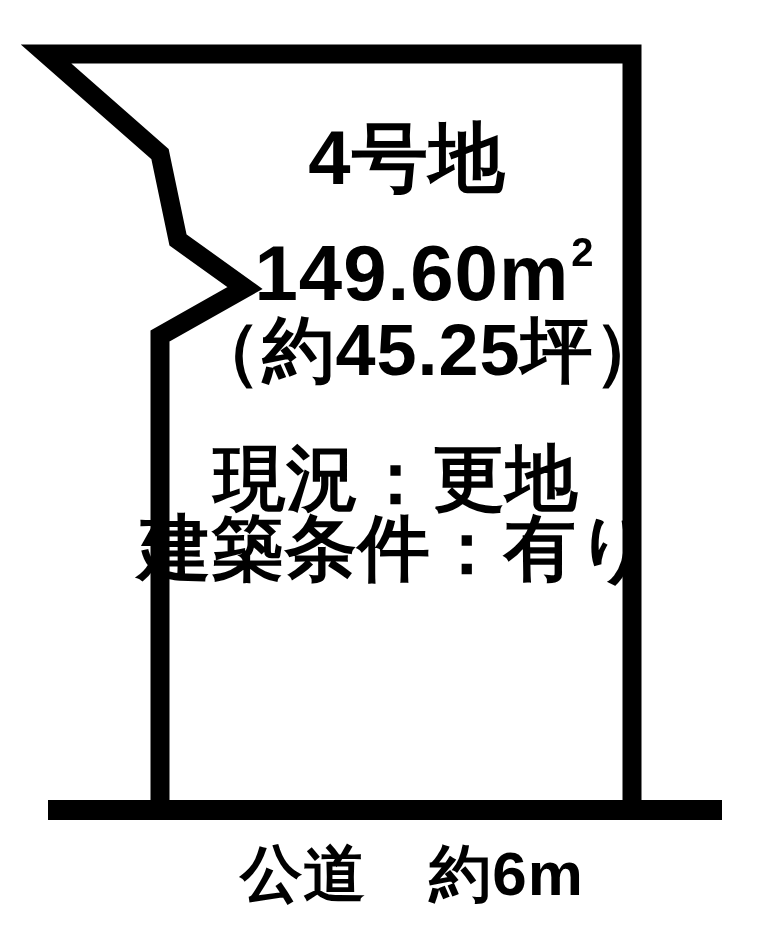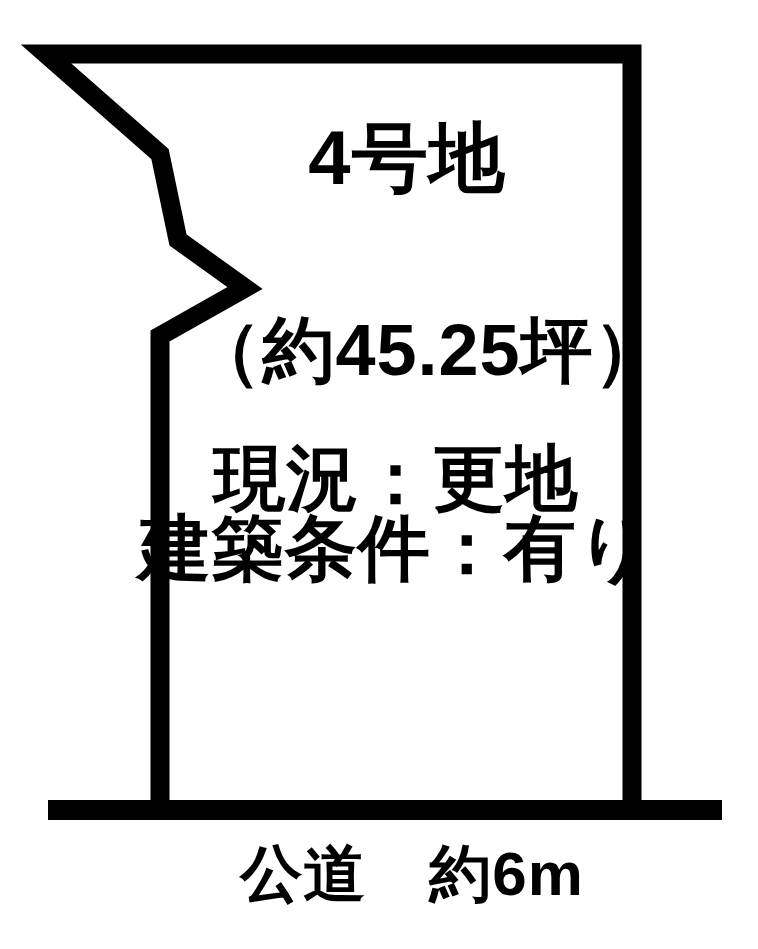--- a/index.html
+++ b/index.html
@@ -47,20 +47,23 @@
 
   <svg class="diagram-svg" viewBox="0 0 758 949" xmlns="http://www.w3.org/2000/svg">
 
     <polyline points="160,812 160,336 245,288 178,240 160,154 46,54 632,54 632,812" fill="none" stroke-width="19" stroke-linejoin="miter" stroke-miterlimit="5" stroke-linecap="butt" stroke="#000000"></polyline>
 
     <line x1="48" y1="810" x2="722" y2="810" stroke-width="20" stroke-linecap="butt" stroke="#000000"></line>
   </svg>
 
   <div class="label label-title">4号地</div>
 
+  <div class="label label-area">
+    <span>149.60m</span><span class="sup">2</span>
+  </div>
 
   <div class="label label-tsubo">（約45.25坪）</div>
 
   <div class="label label-status2">建築条件：有り</div>
 
   <div class="label label-status1">現況：更地</div>
 
   <div class="label label-road">公道　約6m</div>
 
 </div>

